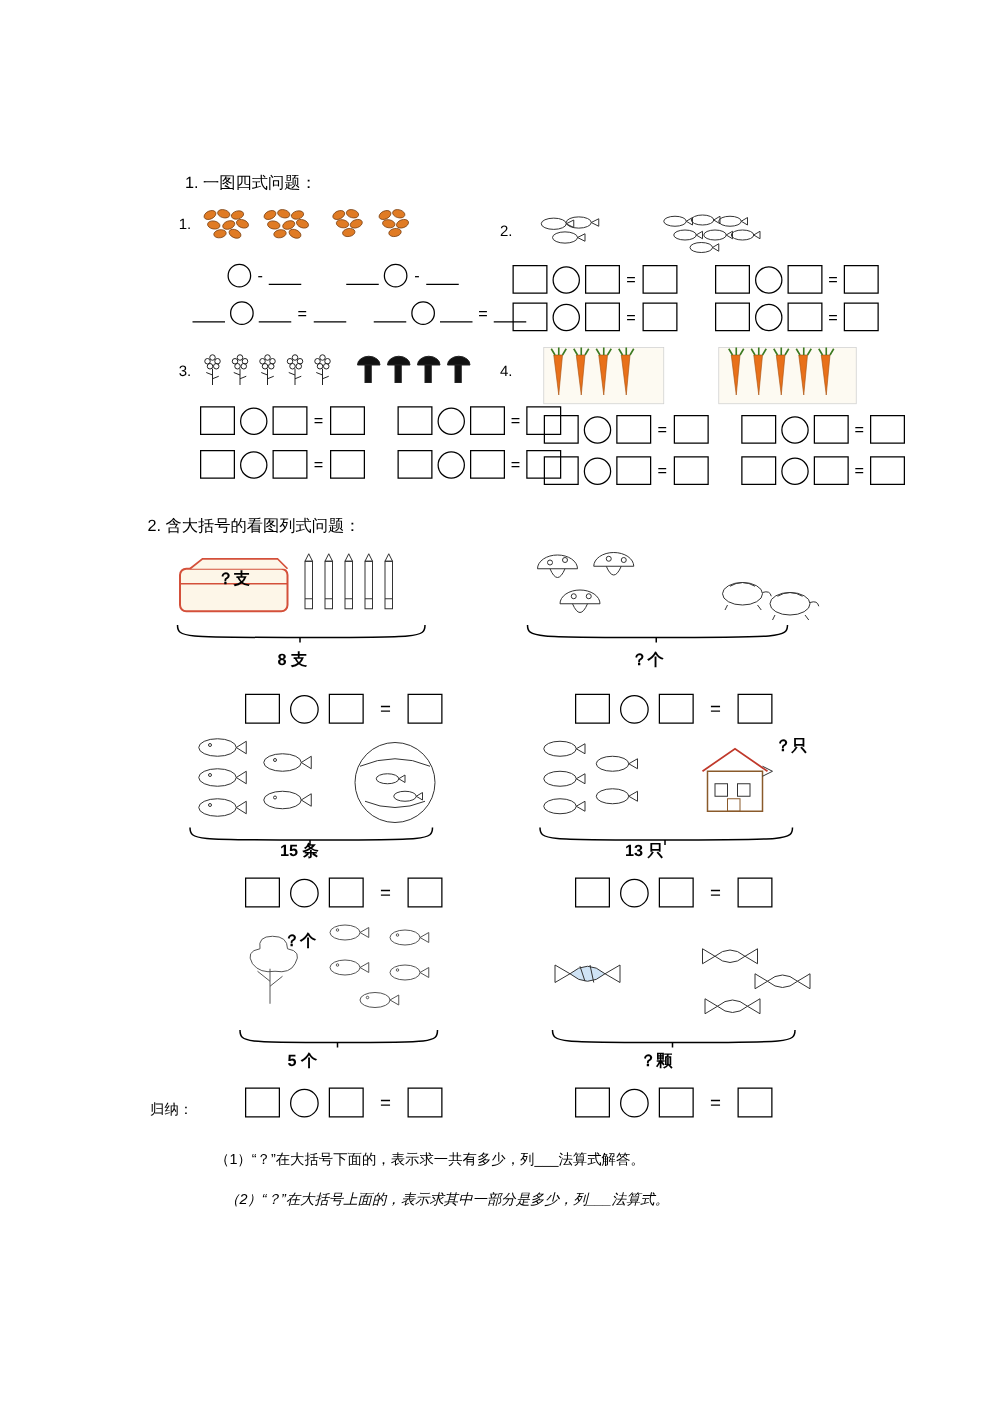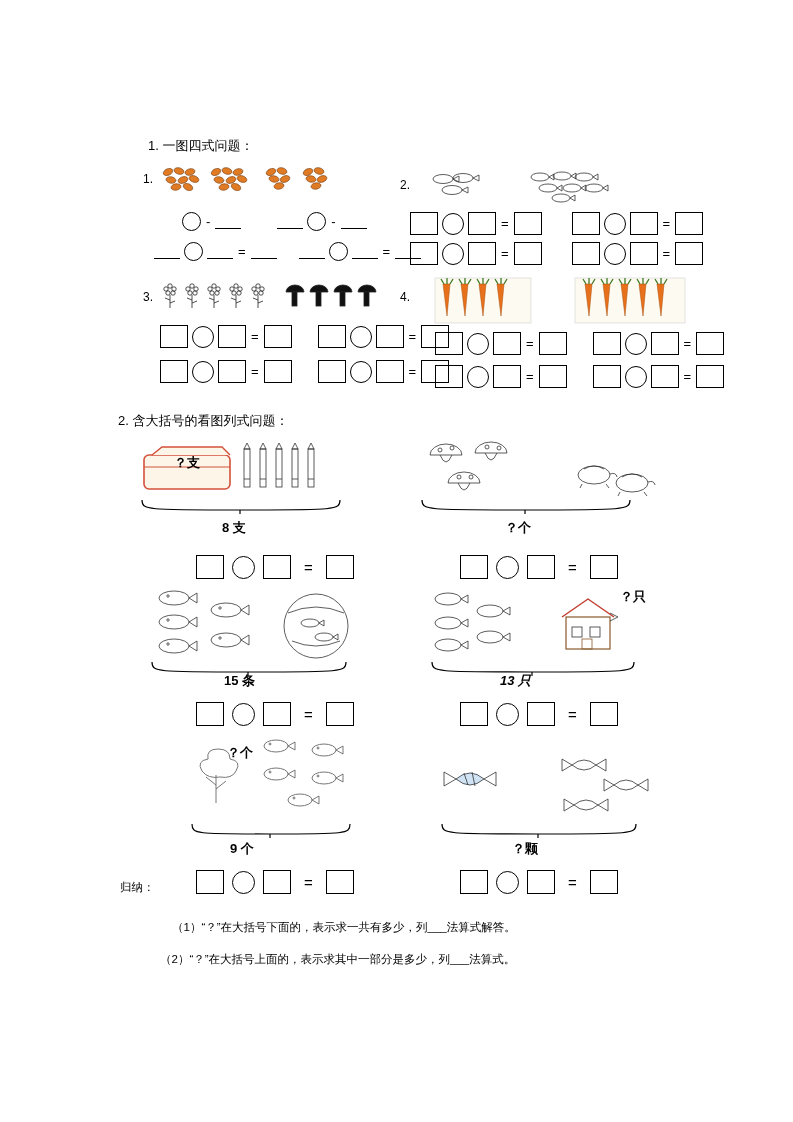--- a/index.html
+++ b/index.html
@@ -653,21 +653,21 @@
       </g>
     </svg>
   </div>
   <div class="brace-lbl" style="top:588px;left:620px;">？只</div>
   <div class="grp" style="top:660px;left:430px;">
     <svg width="215" height="18" viewBox="0 0 215 18">
       <path d="M2 2 C2 12 6 12 102 12 C200 12 204 12 204 2" fill="none" stroke="#000" stroke-width="1.2"></path>
       <path d="M102 12 L102 16" stroke="#000" stroke-width="1.2"></path>
     </svg>
   </div>
-  <div class="brace-lbl" style="top:672px;left:500px;font-style:italic;">13 只</div>
+  <div class="brace-lbl" style="top:672px;left:500px;">13 只</div>
   <div class="eqrow" style="top:702px;left:460px;">
     <span class="box2"></span>
     <span class="circ2"></span>
     <span class="box2"></span>
     <span class="eqs">=</span>
     <span class="box2"></span>
   </div>
 
   <div class="grp" style="top:735px;left:190px;">
     <svg width="180" height="80" viewBox="0 0 180 80">
@@ -707,21 +707,21 @@
       </g>
     </svg>
   </div>
   <div class="brace-lbl" style="top:744px;left:227px;">？个</div>
   <div class="grp" style="top:822px;left:190px;">
     <svg width="170" height="18" viewBox="0 0 170 18">
       <path d="M2 2 C2 12 6 12 80 12 C156 12 160 12 160 2" fill="none" stroke="#000" stroke-width="1.2"></path>
       <path d="M80 12 L80 16" stroke="#000" stroke-width="1.2"></path>
     </svg>
   </div>
-  <div class="brace-lbl" style="top:840px;left:230px;">9 个</div>
+  <div class="brace-lbl" style="top:840px;left:230px;">5 个</div>
   <div class="eqrow" style="top:870px;left:196px;">
     <span class="box2"></span>
     <span class="circ2"></span>
     <span class="box2"></span>
     <span class="eqs">=</span>
     <span class="box2"></span>
   </div>
 
   <div class="grp" style="top:755px;left:440px;">
     <svg width="220" height="70" viewBox="0 0 220 70">
@@ -760,16 +760,16 @@
   <div class="eqrow" style="top:870px;left:460px;">
     <span class="box2"></span>
     <span class="circ2"></span>
     <span class="box2"></span>
     <span class="eqs">=</span>
     <span class="box2"></span>
   </div>
 
   <div class="note" style="top:880px;left:120px;">归纳：</div>
   <div class="note" style="top:920px;left:172px;">（1）“？”在大括号下面的，表示求一共有多少，列___法算式解答。</div>
-  <div class="note" style="top:952px;left:160px;">（2）“？”在大括号上面的，表示求其中一部分是多少，列___法算式。</div>
+  <div class="note" style="top:952px;left:180px;font-style:italic;">（2）“？”在大括号上面的，表示求其中一部分是多少，列___法算式。</div>
 
 
 </div>
 
 </body></html>

